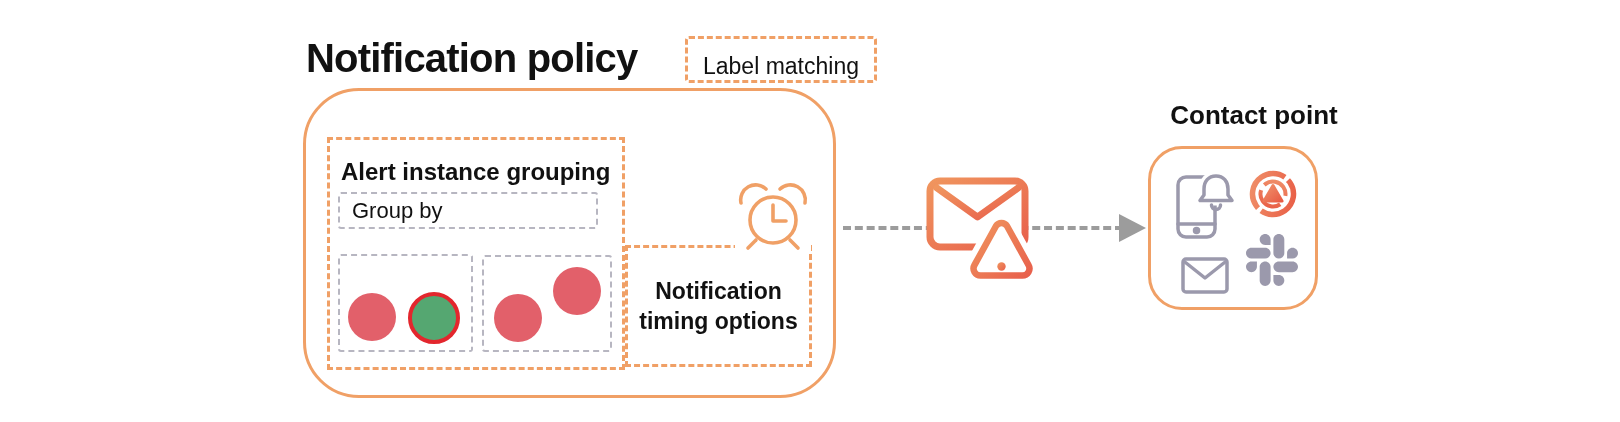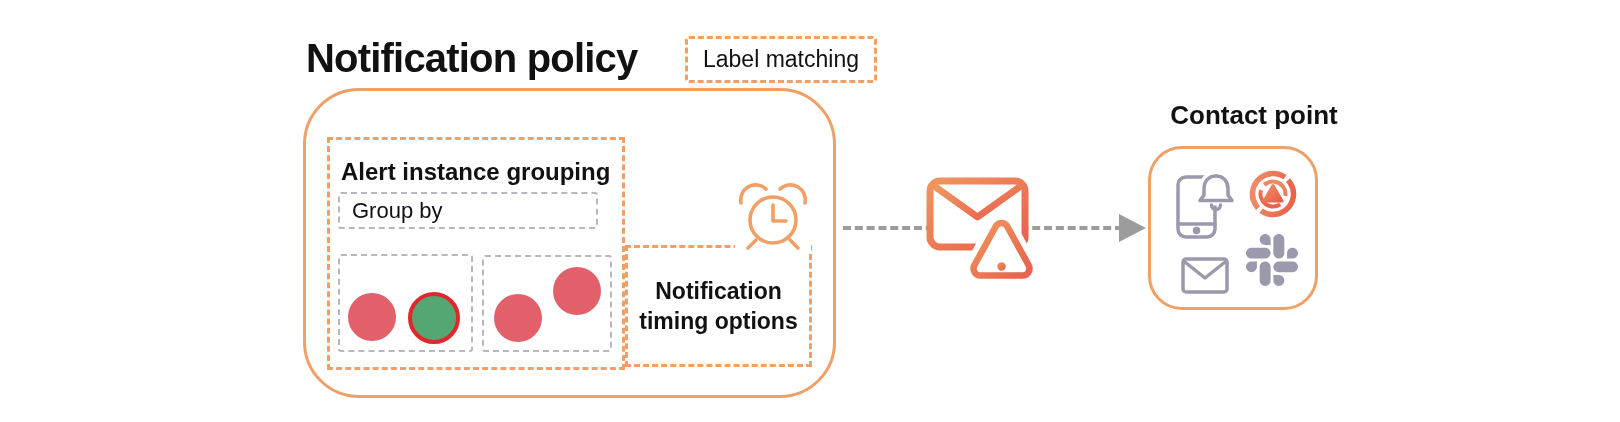--- a/index.html
+++ b/index.html
@@ -19,21 +19,21 @@
     position:relative;width:1620px;height:422px;background:#fff;overflow:hidden;
     font-family:"Liberation Sans", sans-serif;color:var(--ink);
   }
   .abs{position:absolute;}
 
   .page-title{left:306px;top:36px;font-size:40px;font-weight:700;letter-spacing:-0.8px;white-space:nowrap;}
 
   .label-badge{
     left:685px;top:36px;width:192px;height:47px;box-sizing:border-box;
     border:3px dashed var(--accent-orange);border-radius:4px;
-    display:flex;align-items:center;justify-content:center;
+    display:flex;align-items:flex-end;justify-content:center;
     font-size:23px;background:#fff;
   }
 
   .policy-box{
     left:303px;top:88px;width:533px;height:310px;box-sizing:border-box;
     border:3px solid var(--accent-orange);border-radius:56px;background:#fff;
   }
 
   .grouping-box{
     left:327px;top:137px;width:298px;height:233px;box-sizing:border-box;

